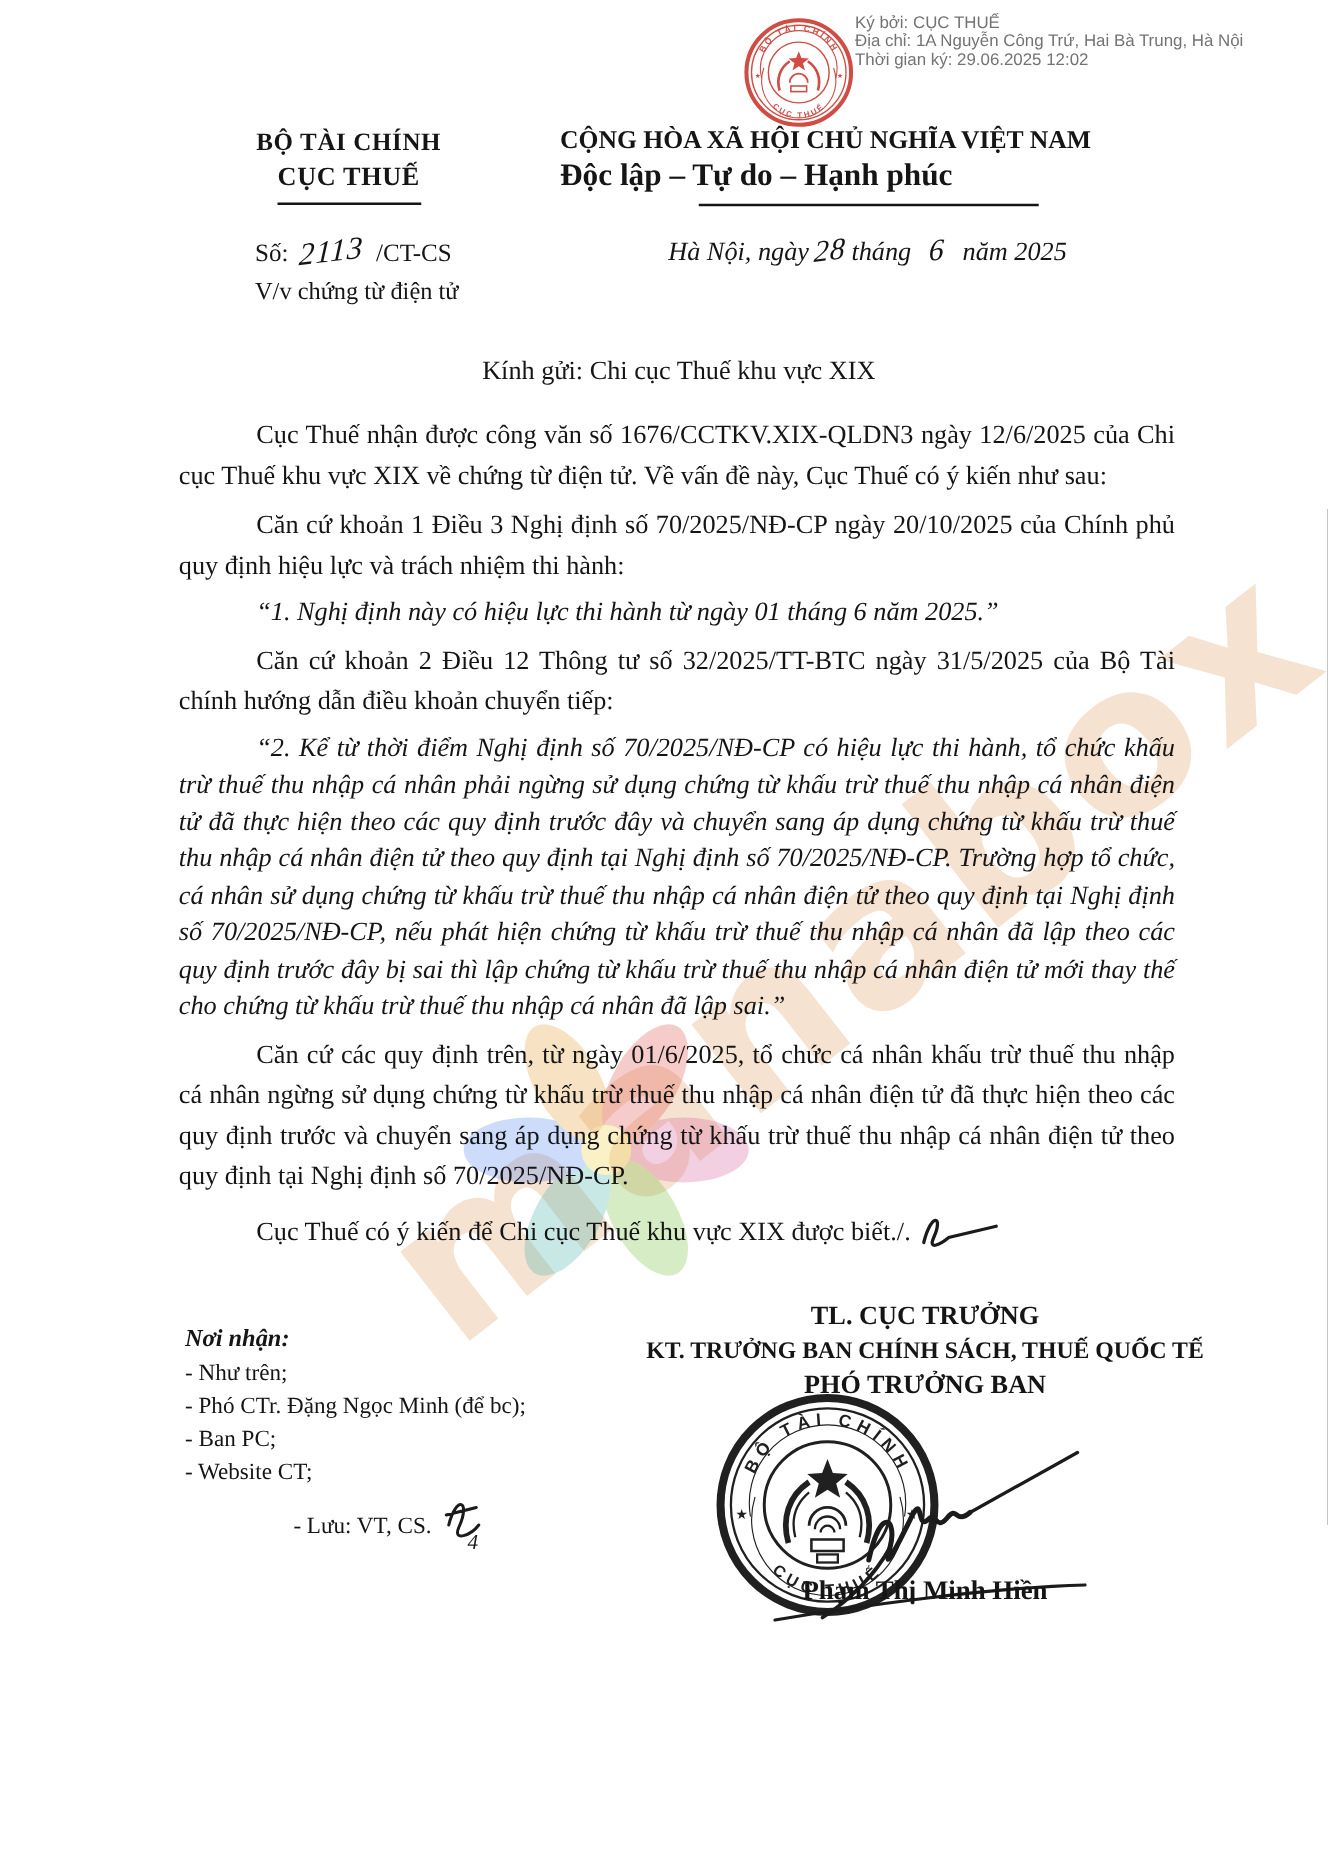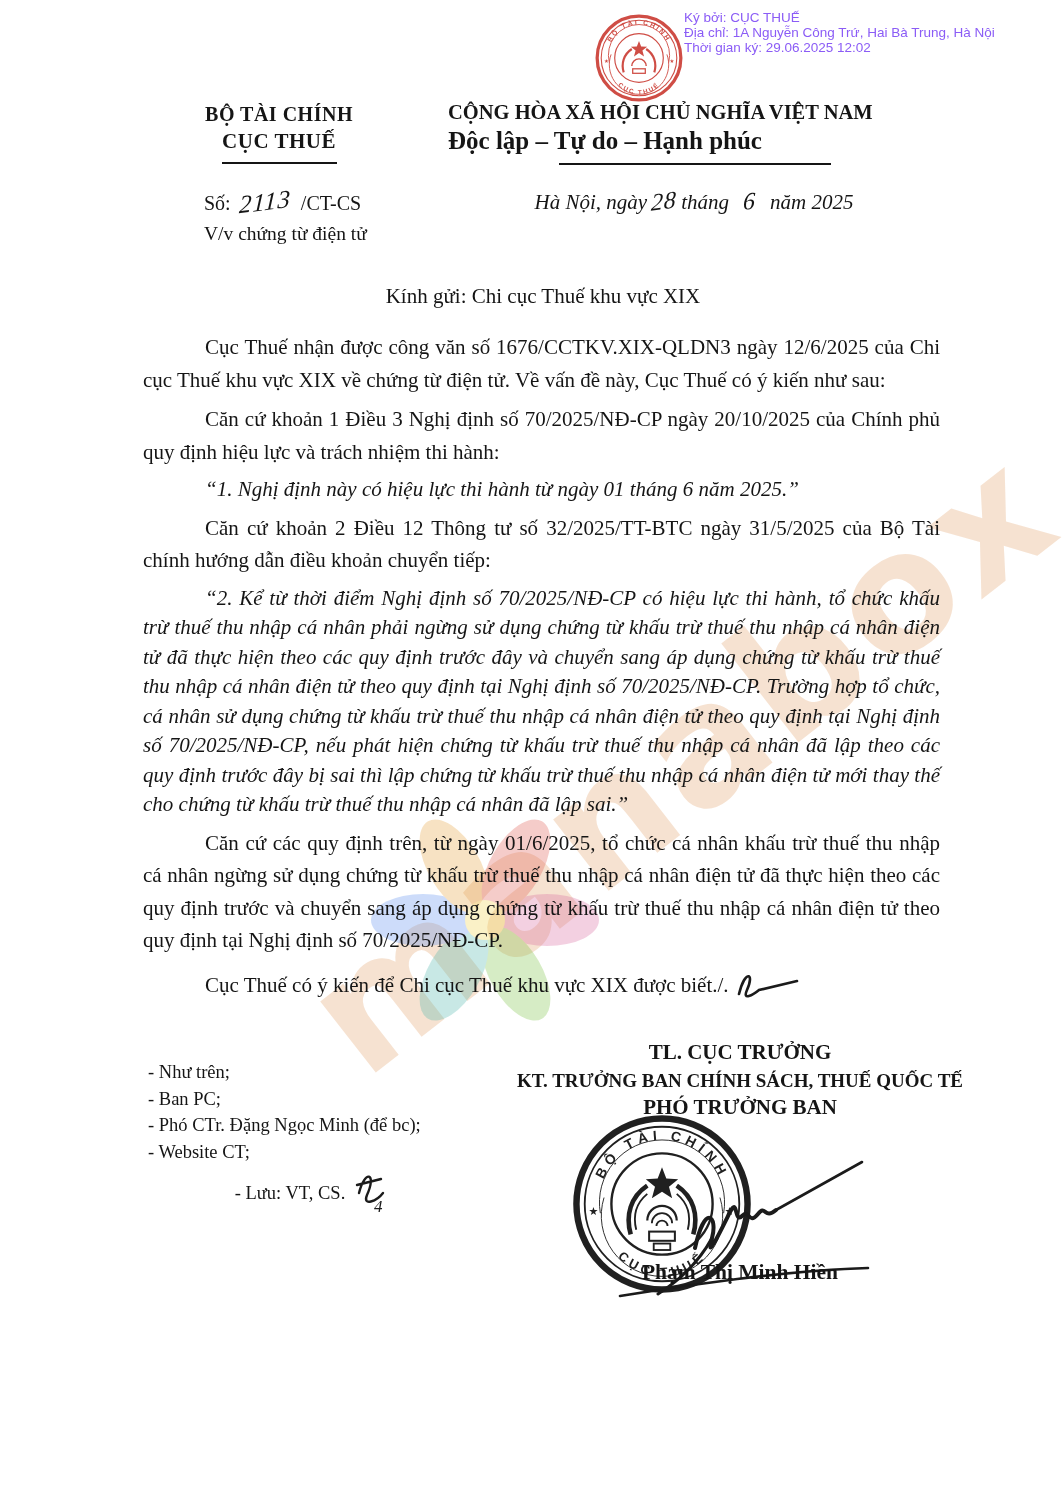--- a/index.html
+++ b/index.html
@@ -5,21 +5,21 @@
   html,body{margin:0;padding:0;background:#9a9a9a;}
   .page{
     position:relative;width:1062px;height:1500px;margin:0 auto;
     background:#ffffff;overflow:hidden;
     font-family:"Liberation Serif", serif;color:#151515;
   }
   
   .ds-info{
     position:absolute;left:684px;top:10px;width:370px;
     font-family:"Liberation Sans", sans-serif;
-    font-size:13.5px;line-height:15px;color:#8b5cf6;
+    font-size:13.5px;line-height:15px;color:#737373;
   }
   .ds-emblem{position:absolute;left:594px;top:13px;width:90px;height:90px;}
   
   .hdr-left{position:absolute;left:148px;top:103px;width:262px;text-align:center;}
   .hdr-left .l1{font-size:20px;font-weight:bold;letter-spacing:.5px;}
   .hdr-left .l2{font-size:21px;font-weight:bold;letter-spacing:.5px;margin-top:3px;}
   .hdr-left .rule{width:115px;height:2px;background:#151515;margin:8px auto 0;}
   .hdr-right{position:absolute;left:448px;top:101px;width:494px;text-align:left;}
   .hdr-right .l1{font-size:20.5px;font-weight:bold;}
   .hdr-right .l2{font-size:25px;font-weight:bold;margin-top:3px;}
@@ -141,23 +141,24 @@
     <p class="quote">“2. Kể từ thời điểm Nghị định số 70/2025/NĐ-CP có hiệu lực thi hành, tổ chức khấu trừ thuế thu nhập cá nhân phải ngừng sử dụng chứng từ khấu trừ thuế thu nhập cá nhân điện tử đã thực hiện theo các quy định trước đây và chuyển sang áp dụng chứng từ khấu trừ thuế thu nhập cá nhân điện tử theo quy định tại Nghị định số 70/2025/NĐ-CP. Trường hợp tổ chức, cá nhân sử dụng chứng từ khấu trừ thuế thu nhập cá nhân điện tử theo quy định tại Nghị định số 70/2025/NĐ-CP, nếu phát hiện chứng từ khấu trừ thuế thu nhập cá nhân đã lập theo các quy định trước đây bị sai thì lập chứng từ khấu trừ thuế thu nhập cá nhân điện tử mới thay thế cho chứng từ khấu trừ thuế thu nhập cá nhân đã lập sai.”</p>
     <p>Căn cứ các quy định trên, từ ngày 01/6/2025, tổ chức cá nhân khấu trừ thuế thu nhập cá nhân ngừng sử dụng chứng từ khấu trừ thuế thu nhập cá nhân điện tử đã thực hiện theo các quy định trước và chuyển sang áp dụng chứng từ khấu trừ thuế thu nhập cá nhân điện tử theo quy định tại Nghị định số 70/2025/NĐ-CP.</p>
     <p>
       <span>Cục Thuế có ý kiến để Chi cục Thuế khu vực XIX được biết./.</span><svg class="paraph-svg" width="72" height="38" viewBox="0 0 72 38">
         <path d="M8,30 C14,6 24,8 16,26 C11,37 22,31 28,26 L66,17" fill="none" stroke="#1b1b1b" stroke-width="2.6" stroke-linecap="round"></path>
       </svg>
     </p>
   </div>
 
   <div class="noi-nhan z1">
+    <div class="label">Nơi nhận:</div>
     <div>- Như trên;</div>
+    <div>- Phó CTr. Đặng Ngọc Minh (để bc);</div>
     <div>- Ban PC;</div>
-    <div>- Phó CTr. Đặng Ngọc Minh (để bc);</div>
     <div>- Website CT;</div>
     <div class="luu-line">
       <span>- Lưu: VT, CS.</span><svg class="luu-mark" width="44" height="50" viewBox="0 0 44 50">
         <path d="M12,28 C18,4 30,8 20,30 C15,42 30,36 36,28 M10,20 L34,14" fill="none" stroke="#1b1b1b" stroke-width="2.4" stroke-linecap="round"></path>
         <text x="27" y="47" font-size="17" font-style="italic" fill="#1b1b1b">4</text>
       </svg>
     </div>
   </div>
 
   <div class="sig-block z1">

